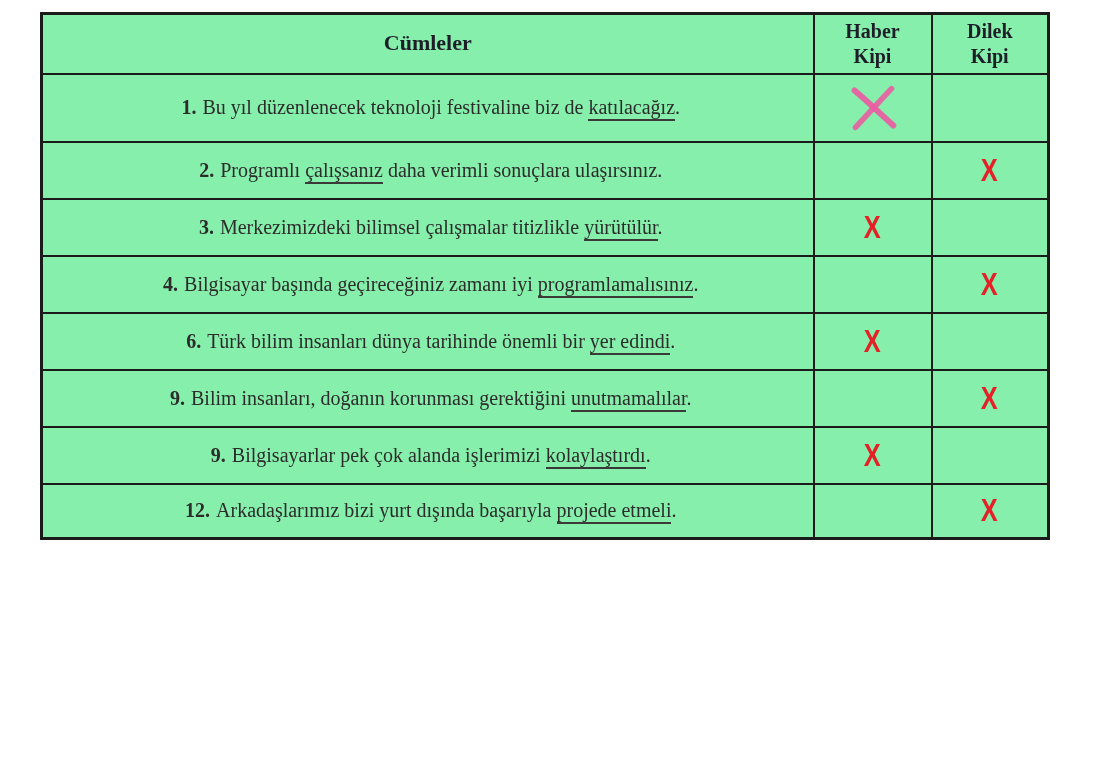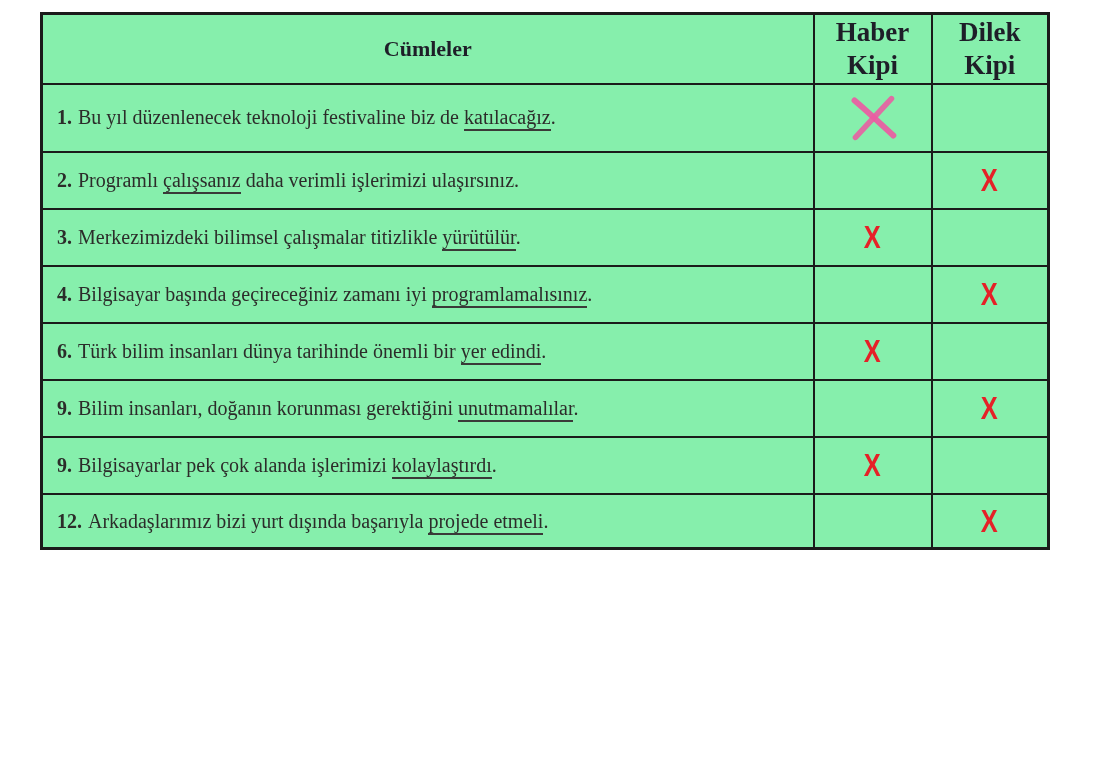--- a/index.html
+++ b/index.html
@@ -33,29 +33,29 @@
   }
   thead tr { height: 60px; }
   thead th {
     font-weight: bold;
     font-size: 22px;
     color: #1e1e28;
     text-align: center;
     line-height: 1.22;
     border-bottom-width: 3px;
   }
-  thead th.kipi-head { white-space: pre-line; font-size: 27px; }
+  thead th.kipi-head { white-space: pre-line; font-size: 20px; }
   tbody tr { height: 57px; }
   tbody tr.row-1 { height: 68px; }
   tbody tr:last-child { height: 55px; }
   td.sentence {
     font-size: 20px;
     color: #2c2c2a;
     padding: 4px 8px 4px 14px;
-    text-align: left;
+    text-align: center;
   }
   .num { font-weight: bold; margin-right: 6px; }
   .u {
     border-bottom: 2px solid #3a3a38;
     padding-bottom: 1px;
   }
   td.mark-cell { text-align: center; padding: 0; }
   td.mark-cell.top { vertical-align: top; padding-top: 2px; }
   .mark {
     display: inline-block;
@@ -108,21 +108,21 @@
           <svg class="pink-x" viewBox="0 0 60 52" xmlns="http://www.w3.org/2000/svg">
             <path d="M10 7 C 22 17, 38 32, 52 45" stroke="#ec5ba2" stroke-width="6.5" stroke-linecap="round" fill="none" opacity="0.92"></path>
             <path d="M50 5 C 38 18, 23 34, 11 47" stroke="#ec5ba2" stroke-width="6" stroke-linecap="round" fill="none" opacity="0.88"></path>
           </svg>
           <span class="sr-only">X</span>
         </td>
         <td class="mark-cell"><span class="mark"></span></td>
       </tr>
 
       <tr>
-        <td class="sentence"><span class="num">2.</span><span>Programlı </span><span class="u">çalışsanız</span><span> daha verimli işlerimizi ulaşırsınız.</span></td>
+        <td class="sentence"><span class="num">2.</span><span>Programlı </span><span class="u">çalışsanız</span><span> daha verimli sonuçlara ulaşırsınız.</span></td>
         <td class="mark-cell"><span class="mark"></span></td>
         <td class="mark-cell"><span class="mark">X</span></td>
       </tr>
 
       <tr>
         <td class="sentence"><span class="num">3.</span><span>Merkezimizdeki bilimsel çalışmalar titizlikle </span><span class="u">yürütülür</span><span>.</span></td>
         <td class="mark-cell"><span class="mark">X</span></td>
         <td class="mark-cell"><span class="mark"></span></td>
       </tr>
 

